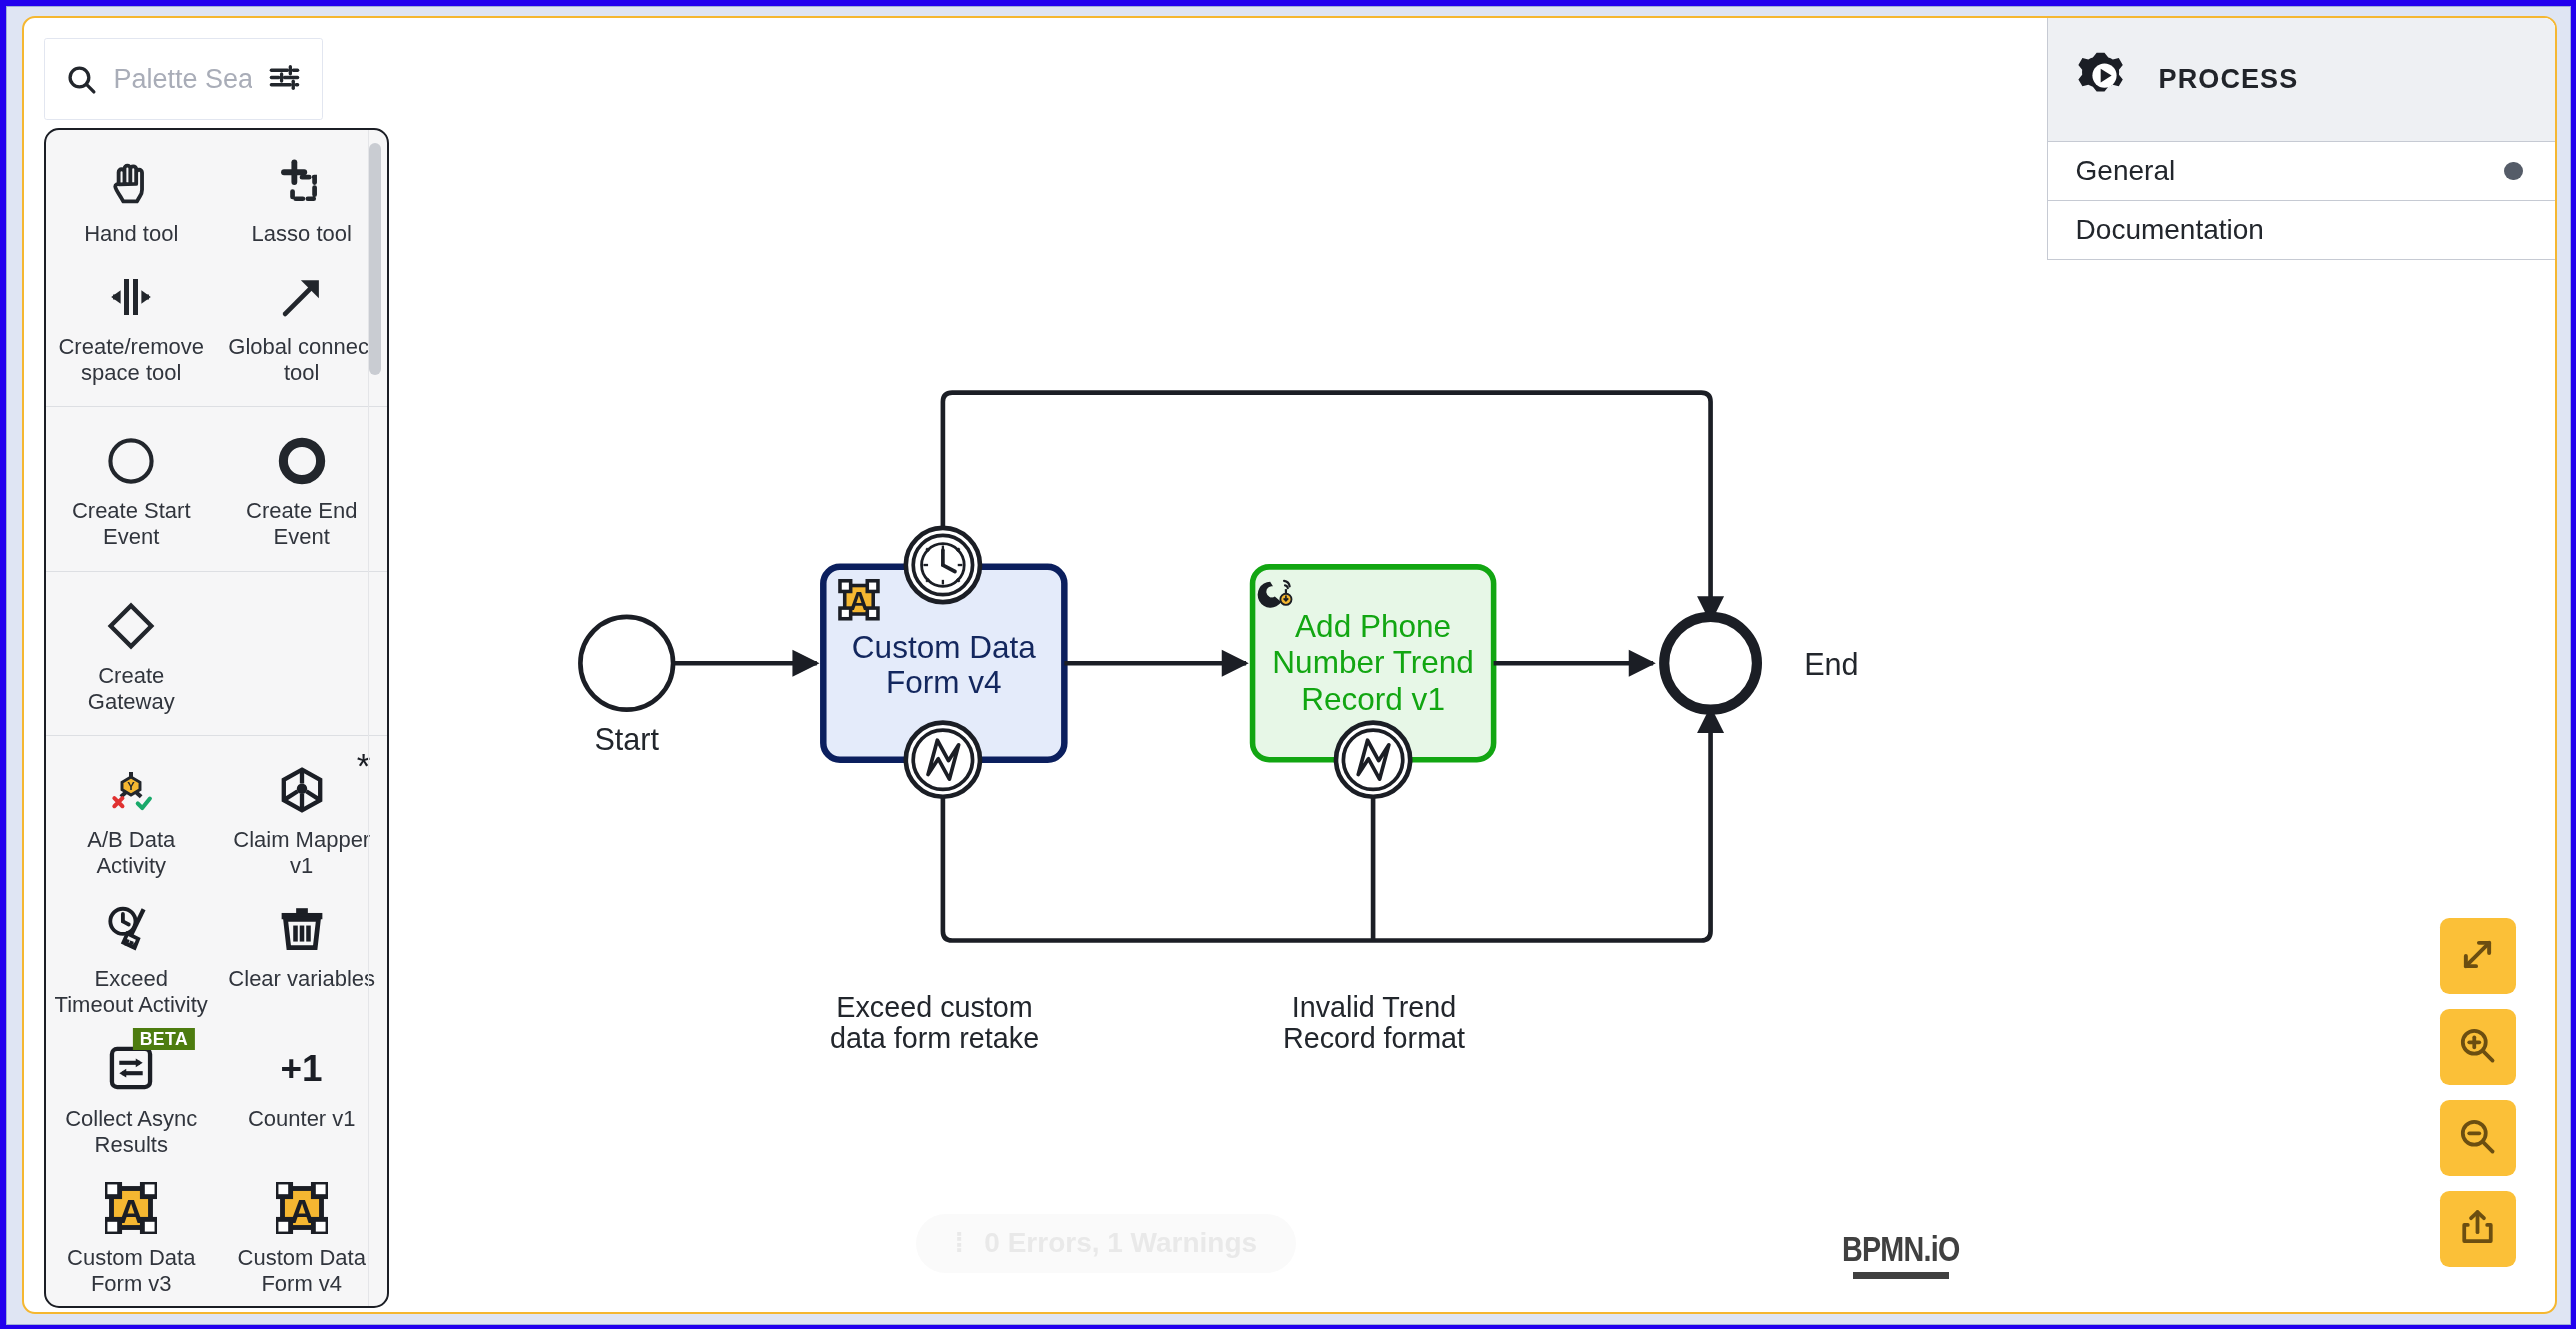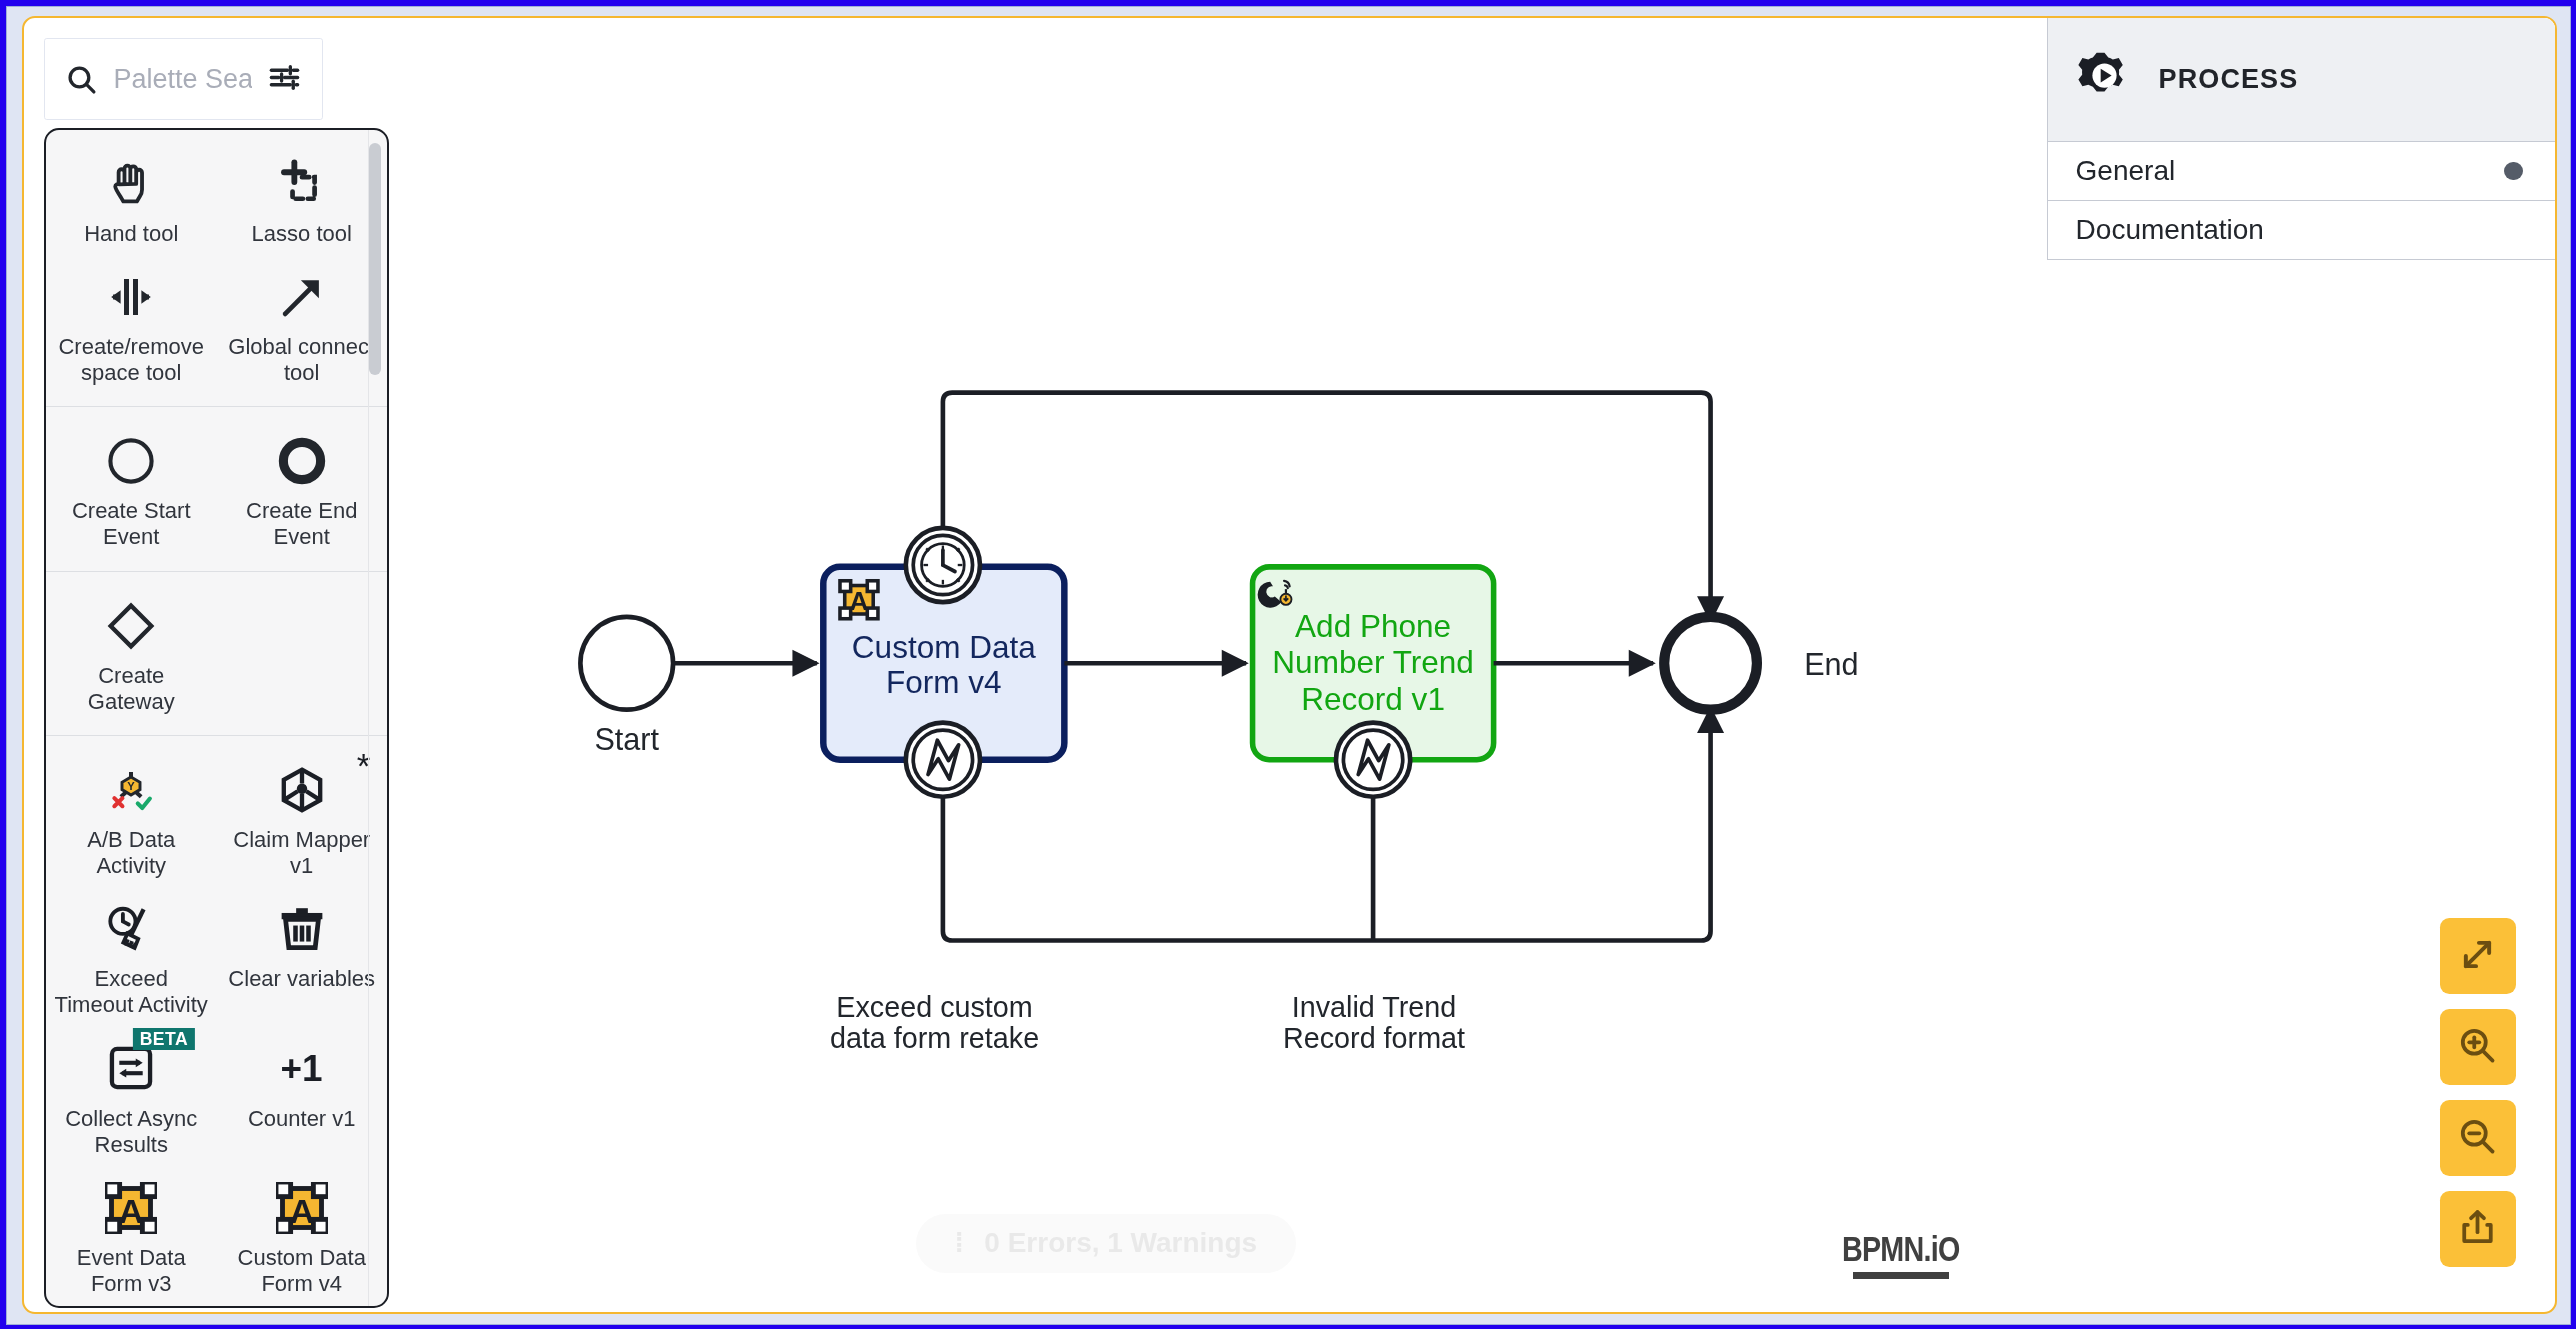--- a/index.html
+++ b/index.html
@@ -90,21 +90,21 @@
     font-size: 22px;
     line-height: 26px;
     color: #31353d;
     text-align: center;
     max-width: 156px;
   }
   .badge-beta {
     position: absolute;
     top: 3.7px; left: 50%;
     transform: translateX(1.9px);
-    background: #0f766e;
+    background: #4d7c0f;
     color: #fff;
     font-size: 17.6px;
     font-weight: bold;
     letter-spacing: 0.5px;
     padding: 0.9px 6.5px;
   }
   .badge-star {
     position: absolute;
     top: 1.9px; right: 16.7px;
     font-size: 35px; line-height: 35px;
@@ -532,21 +532,21 @@
             <span class="pal-ico">
               <svg width="52" height="52" viewBox="0 0 32 32">
                 <rect x="4" y="4" width="24" height="24" fill="#f5b731" stroke="#1b1e25" stroke-width="3"></rect>
                 <text x="16" y="25" font-family="Liberation Sans, sans-serif" font-size="21" font-weight="bold" fill="#1b1e25" text-anchor="middle">A</text>
                 <rect x="0" y="0" width="9" height="9" fill="#fff" stroke="#1b1e25" stroke-width="3"></rect>
                 <rect x="23" y="0" width="9" height="9" fill="#fff" stroke="#1b1e25" stroke-width="3"></rect>
                 <rect x="0" y="23" width="9" height="9" fill="#fff" stroke="#1b1e25" stroke-width="3"></rect>
                 <rect x="23" y="23" width="9" height="9" fill="#fff" stroke="#1b1e25" stroke-width="3"></rect>
               </svg>
             </span>
-            <span class="pal-lab">Event Data Form v3</span>
+            <span class="pal-lab">Custom Data Form v3</span>
           </div>
           <div class="pal-entry">
             <span class="pal-ico">
               <svg width="52" height="52" viewBox="0 0 32 32">
                 <rect x="4" y="4" width="24" height="24" fill="#f5b731" stroke="#1b1e25" stroke-width="3"></rect>
                 <text x="16" y="25" font-family="Liberation Sans, sans-serif" font-size="21" font-weight="bold" fill="#1b1e25" text-anchor="middle">A</text>
                 <rect x="0" y="0" width="9" height="9" fill="#fff" stroke="#1b1e25" stroke-width="3"></rect>
                 <rect x="23" y="0" width="9" height="9" fill="#fff" stroke="#1b1e25" stroke-width="3"></rect>
                 <rect x="0" y="23" width="9" height="9" fill="#fff" stroke="#1b1e25" stroke-width="3"></rect>
                 <rect x="23" y="23" width="9" height="9" fill="#fff" stroke="#1b1e25" stroke-width="3"></rect>

